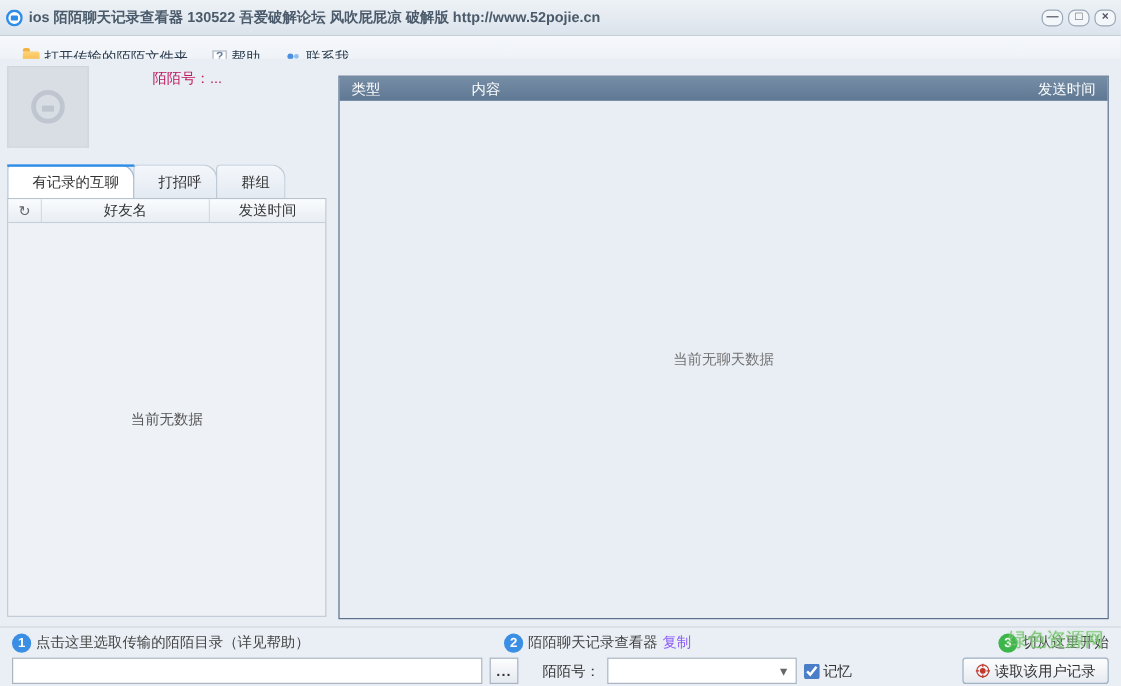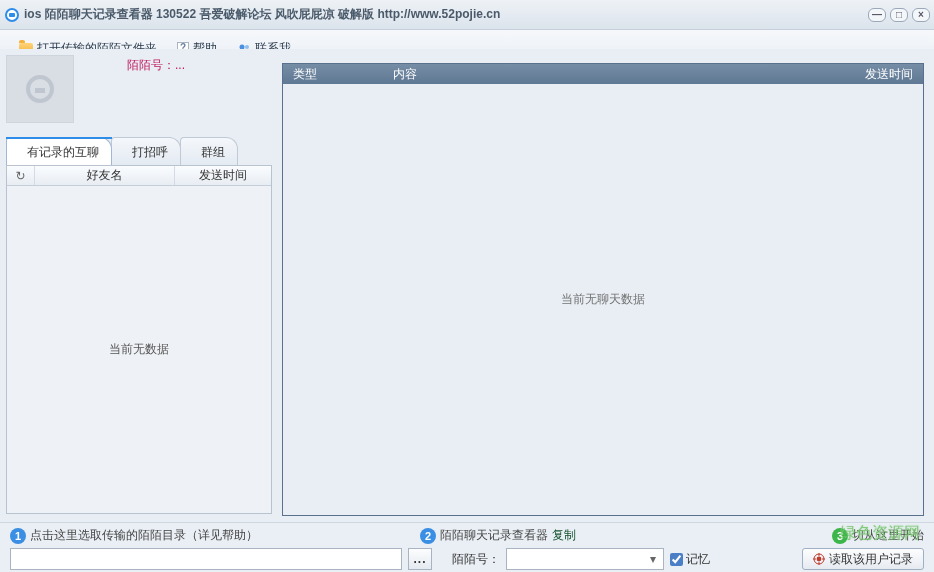--- a/index.html
+++ b/index.html
@@ -189,21 +189,21 @@
   display:flex; flex-direction:column; gap:4px;
 }
 .hints { display:flex; align-items:center; font-size:12px; color:#444; }
 .num-badge {
   width:16px; height:16px; border-radius:50%; color:#fff; font-weight:bold;
   display:inline-flex; align-items:center; justify-content:center; font-size:11px; margin-right:4px;
 }
 .b1{ background:#3a8fe4; } .b2{ background:#3a8fe4; } .b3{ background:#3cb64b; }
 .hint-left { width:410px; display:flex; align-items:center; }
 .hint-mid { width:320px; display:flex; align-items:center; }
-.hint-mid a { color:#14532d; margin-left:4px; cursor:pointer; }
+.hint-mid a { color:#8b5cf6; margin-left:4px; cursor:pointer; }
 .hint-right { flex:1; display:flex; align-items:center; justify-content:flex-end; position:relative;}
 .watermark {
   position:absolute; right:4px; top:-4px; color:#78c56f; font-size:16px; opacity:.9; pointer-events:none;
   text-shadow:0 0 2px rgba(120,197,111,.5);
 }
 .controls-row { display:flex; align-items:center; gap:6px; }
 .dir-input {
   width:392px; height:22px; border:1px solid #a8b4c2; background:#fff; padding:0 4px; font-size:12px;
 }
 .dots-btn {

